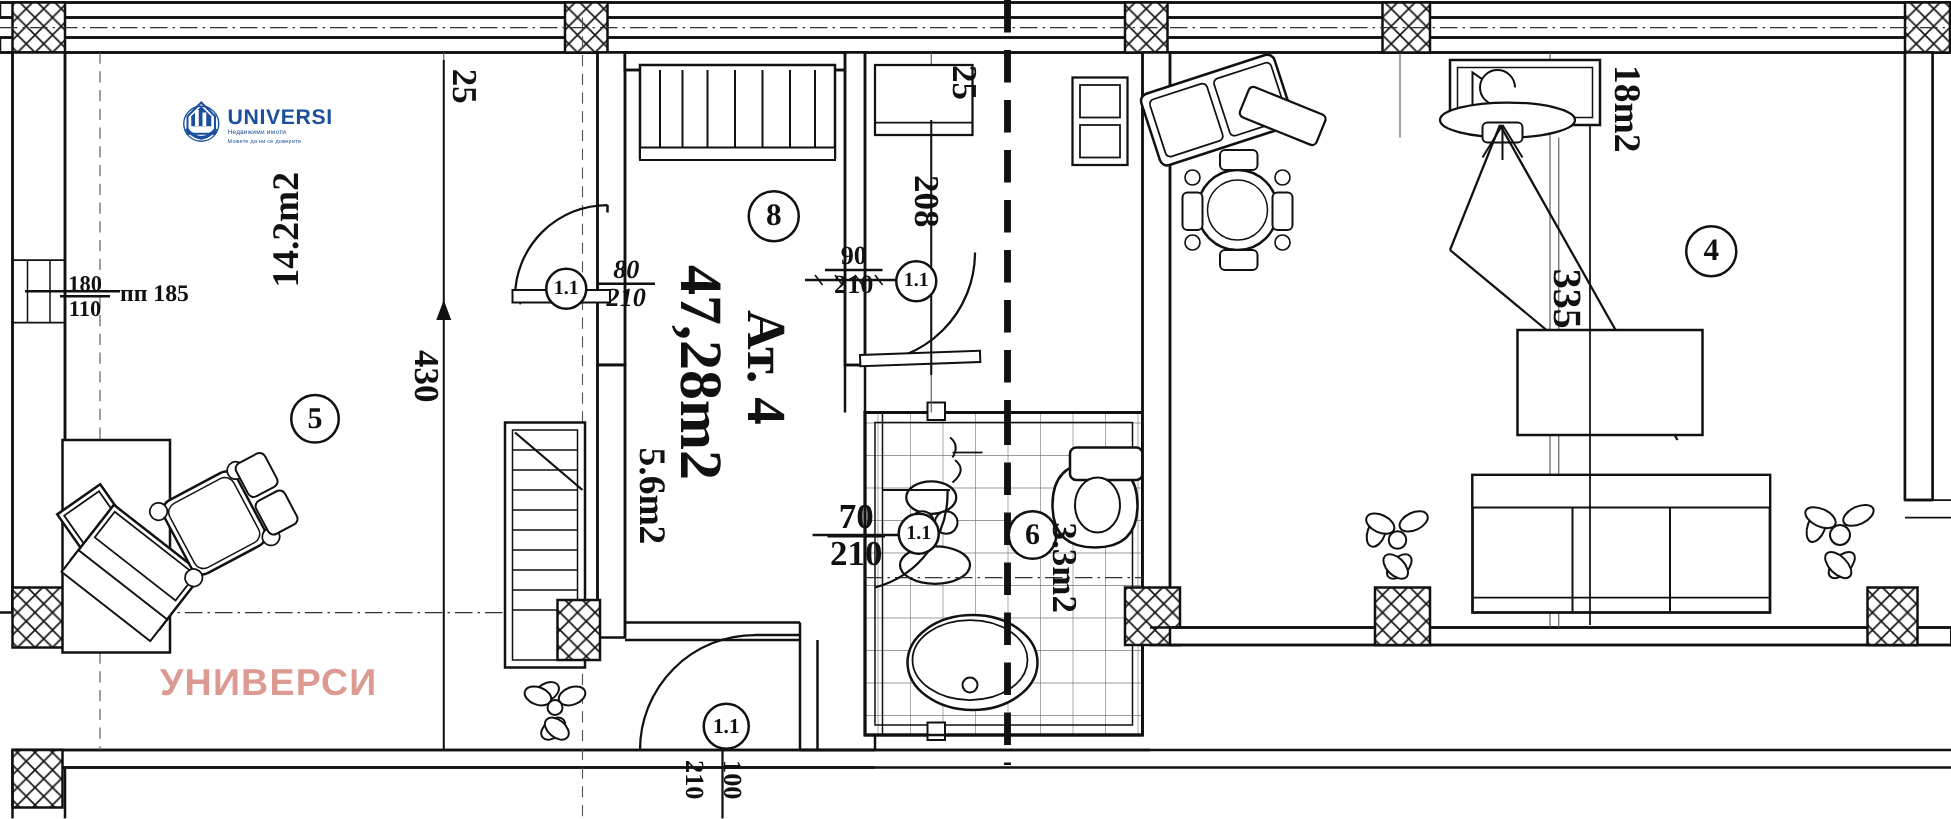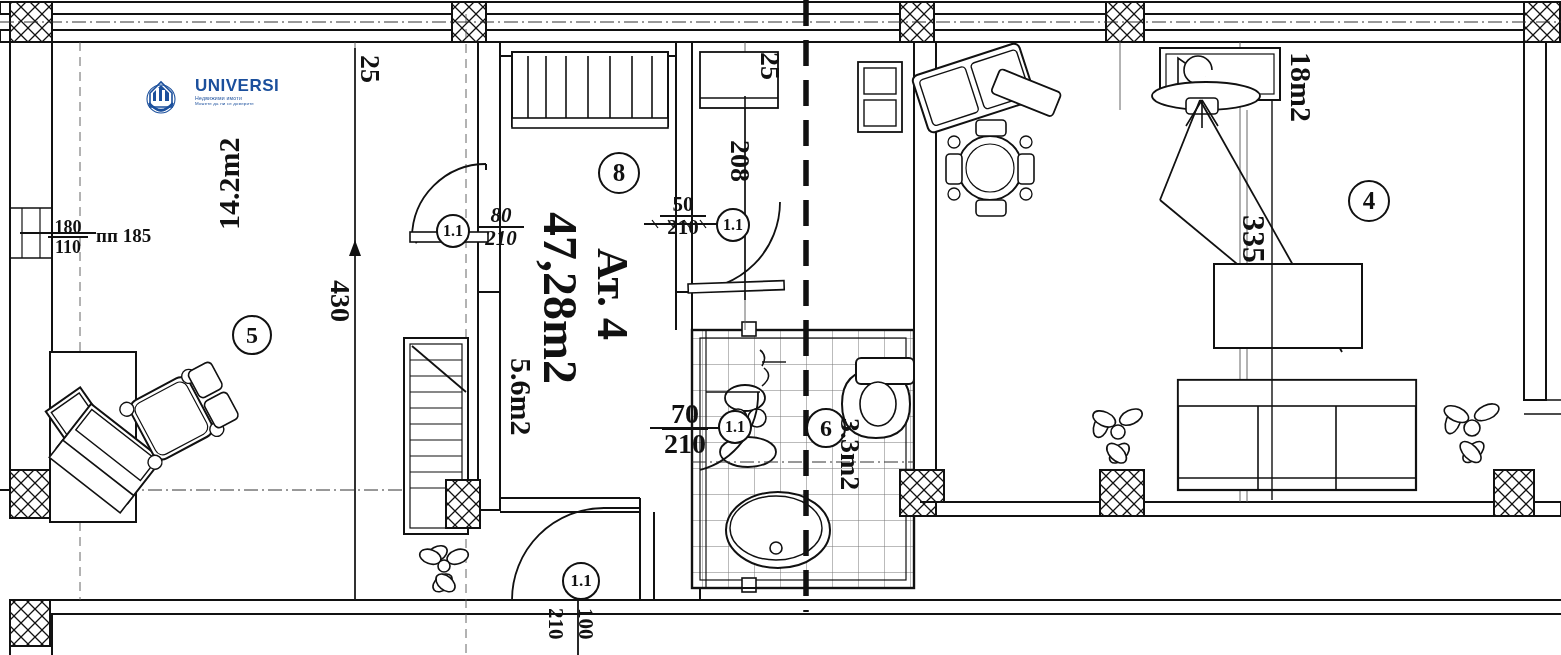--- a/index.html
+++ b/index.html
@@ -7,21 +7,21 @@
   #plan{position:relative;width:1561px;height:655px;background:#fff;overflow:hidden;}
   #plan svg{position:absolute;left:0;top:0;}
   .lbl{position:absolute;white-space:nowrap;color:#111;font-family:"Liberation Serif",serif;font-weight:700;}
   .rot90{transform:rotate(90deg);transform-origin:0 0;}
   .rotn90{transform:rotate(-90deg);transform-origin:0 0;}
   .circ{position:absolute;border:2.3px solid #111;border-radius:50%;display:flex;align-items:center;justify-content:center;background:#fff;color:#111;font-weight:700;font-family:"Liberation Serif",serif;}
   .frac{position:absolute;text-align:center;line-height:1.0;font-weight:700;font-family:"Liberation Serif",serif;color:#111;}
   .frac .num{display:block;}
   .frac .den{display:block;border-top:2px solid #111;}
   #wm{position:absolute;left:128px;top:530px;font-family:"Liberation Sans",sans-serif;font-weight:700;font-size:30px;letter-spacing:1px;color:#dd9a93;}
-  #logo{position:absolute;left:144px;top:77px;display:flex;align-items:flex-start;gap:17px;}
+  #logo{position:absolute;left:144px;top:77px;display:flex;align-items:flex-end;gap:4px;}
   #logo .mark{position:relative;width:34px;height:38px;}
   #logo .txt{display:flex;flex-direction:column;line-height:1;}
   #logo .brand{font-family:"Liberation Sans",sans-serif;font-weight:700;font-size:17px;color:#1b4f9c;letter-spacing:.5px;}
   #logo .sub1{font-family:"Liberation Sans",sans-serif;font-size:5.2px;color:#1b4f9c;letter-spacing:.2px;margin-top:2px;}
   #logo .sub2{font-family:"Liberation Sans",sans-serif;font-size:4.4px;color:#1b4f9c;letter-spacing:.2px;margin-top:1px;}
 </style>
 </head>
 <body>
 
 <div id="plan">
@@ -338,40 +338,41 @@
   <div class="lbl rot90" style="left:538px;top:358px;font-size:30px;">5.6m2</div>
 
   <div class="circ" style="left:436px;top:214px;width:30px;height:30px;font-size:16px;">1.1</div>
   <div class="frac" style="left:478px;top:205px;font-size:21px;width:46px;font-style:italic;">
     <span class="num">80</span>
     <span class="den">210</span>
   </div>
 
   <div class="circ" style="left:716px;top:208px;width:30px;height:30px;font-size:16px;">1.1</div>
   <div class="frac" style="left:660px;top:194px;font-size:21px;width:46px;">
-    <span class="num">50</span>
+    <span class="num">90</span>
     <span class="den">210</span>
   </div>
 
   <div class="circ" style="left:718px;top:410px;width:30px;height:30px;font-size:16px;">1.1</div>
   <div class="frac" style="left:662px;top:400px;font-size:28px;width:46px;">
     <span class="num">70</span>
     <span class="den">210</span>
   </div>
 
   <div class="circ" style="left:562px;top:562px;width:34px;height:34px;font-size:17px;">1.1</div>
   <div class="lbl rot90" style="left:568px;top:608px;font-size:21px;">210</div>
   <div class="lbl rot90" style="left:598px;top:608px;font-size:21px;">100</div>
 
   <div class="circ" style="left:806px;top:408px;width:36px;height:36px;font-size:24px;">6</div>
   <div class="lbl rot90" style="left:866px;top:418px;font-size:28px;">3.3m2</div>
 
   <div class="lbl rot90" style="left:1318px;top:52px;font-size:30px;">18m2</div>
   <div class="circ" style="left:1348px;top:180px;width:38px;height:38px;font-size:25px;">4</div>
 
+  <div id="wm">УНИВЕРСИ</div>
 
   <div id="logo">
     <span class="mark">
       <svg width="34" height="38" viewBox="0 0 34 38">
         <circle cx="17" cy="22" r="14" fill="none" stroke="#1b4f9c" stroke-width="1.1"></circle>
         <path d="M6,16 L17,5 L28,16 L28,30 L6,30 Z" fill="none" stroke="#1b4f9c" stroke-width="1.6"></path>
         <path d="M9,16 L17,8 L25,16 L25,24 L9,24 Z" fill="#1b4f9c"></path>
         <rect x="12" y="11" width="3" height="13" fill="#fff"></rect>
         <rect x="18" y="13" width="3" height="11" fill="#fff"></rect>
         <path d="M5,26 q6,7 12,7 q6,0 12,-7" fill="none" stroke="#1b4f9c" stroke-width="2.6"></path>

